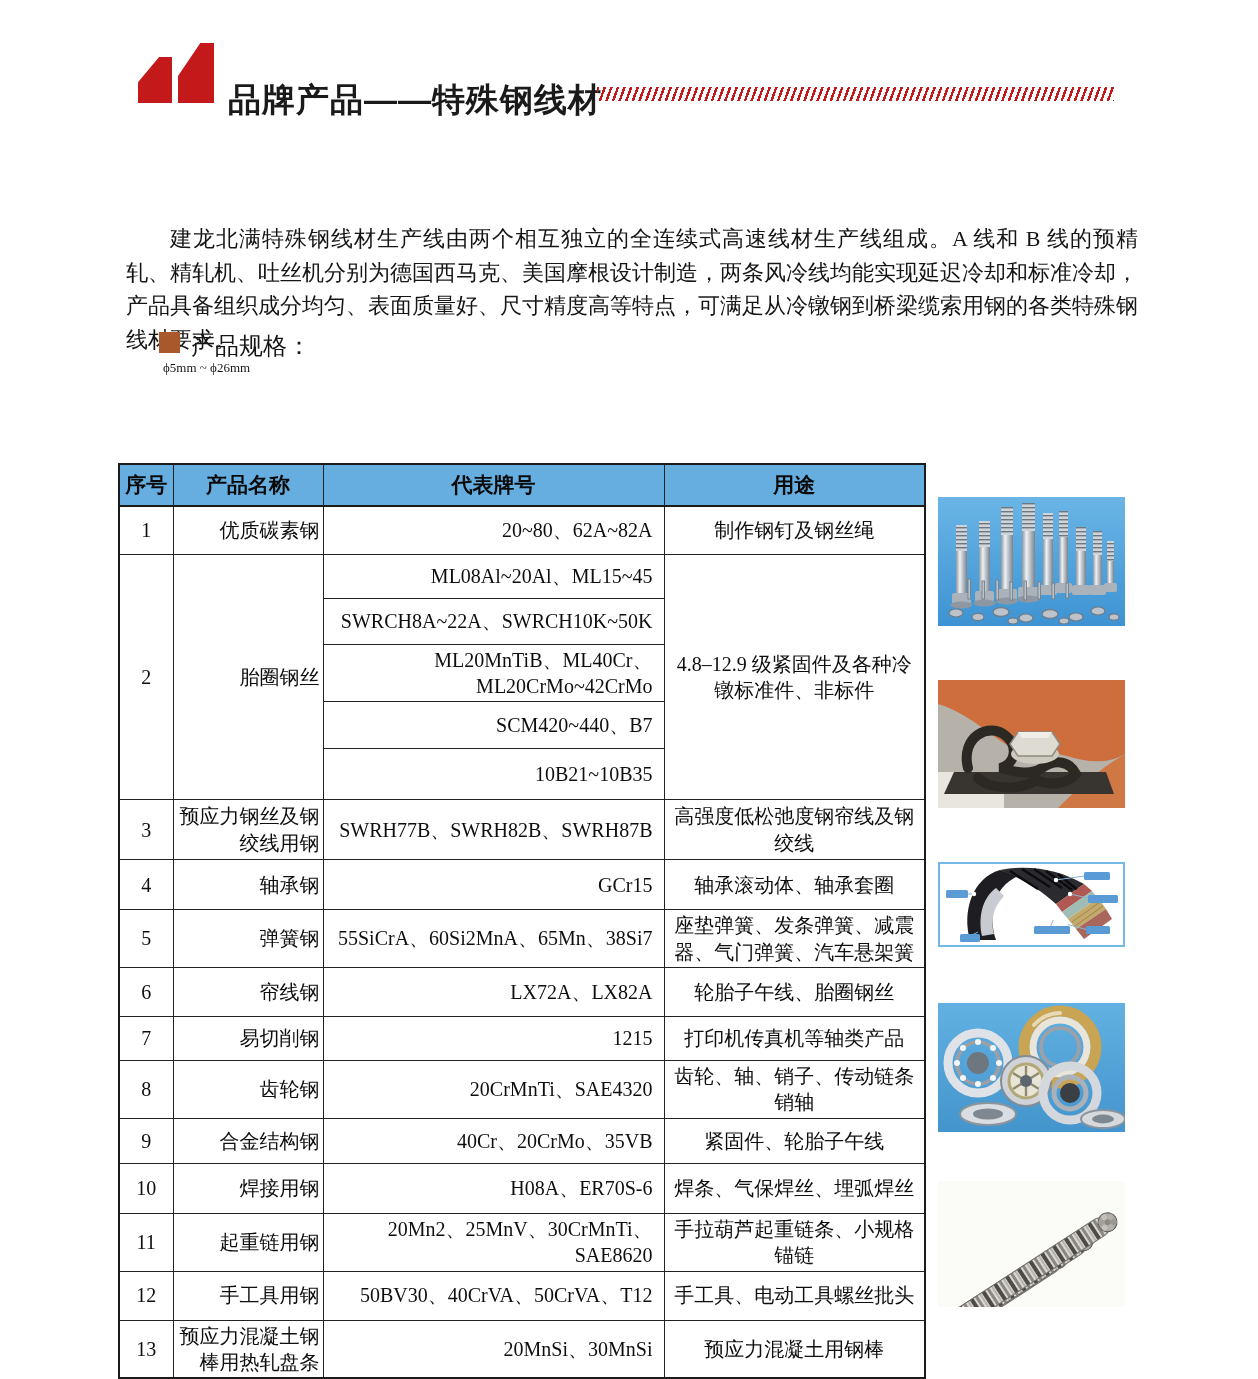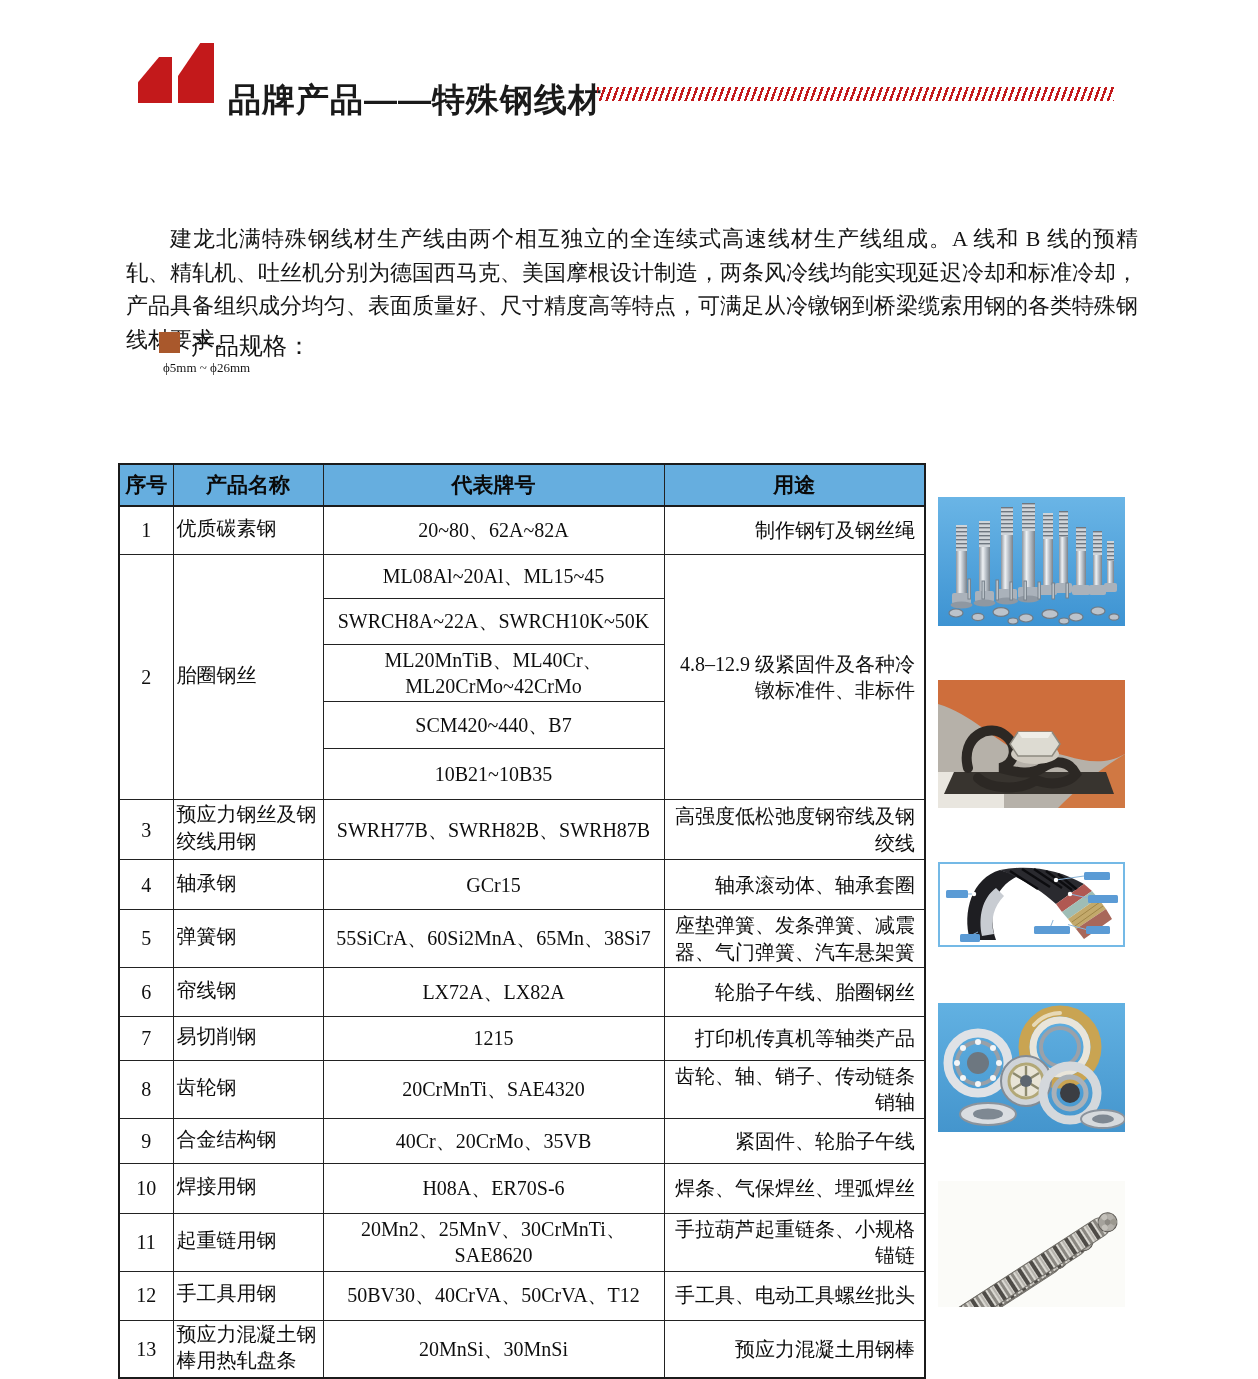--- a/index.html
+++ b/index.html
@@ -40,23 +40,23 @@
     border:2px solid #1b1b1b;
   }
   .spec-table th,.spec-table td{border:1px solid #222;vertical-align:middle;margin-top:20px;}
   .spec-table th{
     background:#66aedf;color:#0a0a0a;
     font-family:"Liberation Sans","DejaVu Sans",sans-serif;
     font-size:21px;font-weight:bold;border-bottom:2px solid #1b1b1b;
   }
   .spec-table td{font-size:20px;line-height:1.32;color:#0e0e0e;}
   .c-no{text-align:center;}
-  .c-name{text-align:left;padding:2px 3px;font-family:Liberation Mono, monospace;}
-  .c-grade{text-align:center;padding:2px 11px;}
-  .c-use{text-align:right;padding:2px 9px;}
+  .c-name{text-align:right;padding:2px 3px;}
+  .c-grade{text-align:right;padding:2px 11px;}
+  .c-use{text-align:center;padding:2px 9px;}
   
   .photo{position:absolute;left:938px;width:187px;}
   .photo svg{display:block;width:100%;height:100%;}
   #photo-1{top:497px;height:129px;}
   #photo-2{top:680px;height:128px;}
   #photo-3{top:862px;height:85px;}
   #photo-4{top:1003px;height:129px;}
   #photo-5{top:1181px;height:126px;}
 </style>
 </head>

